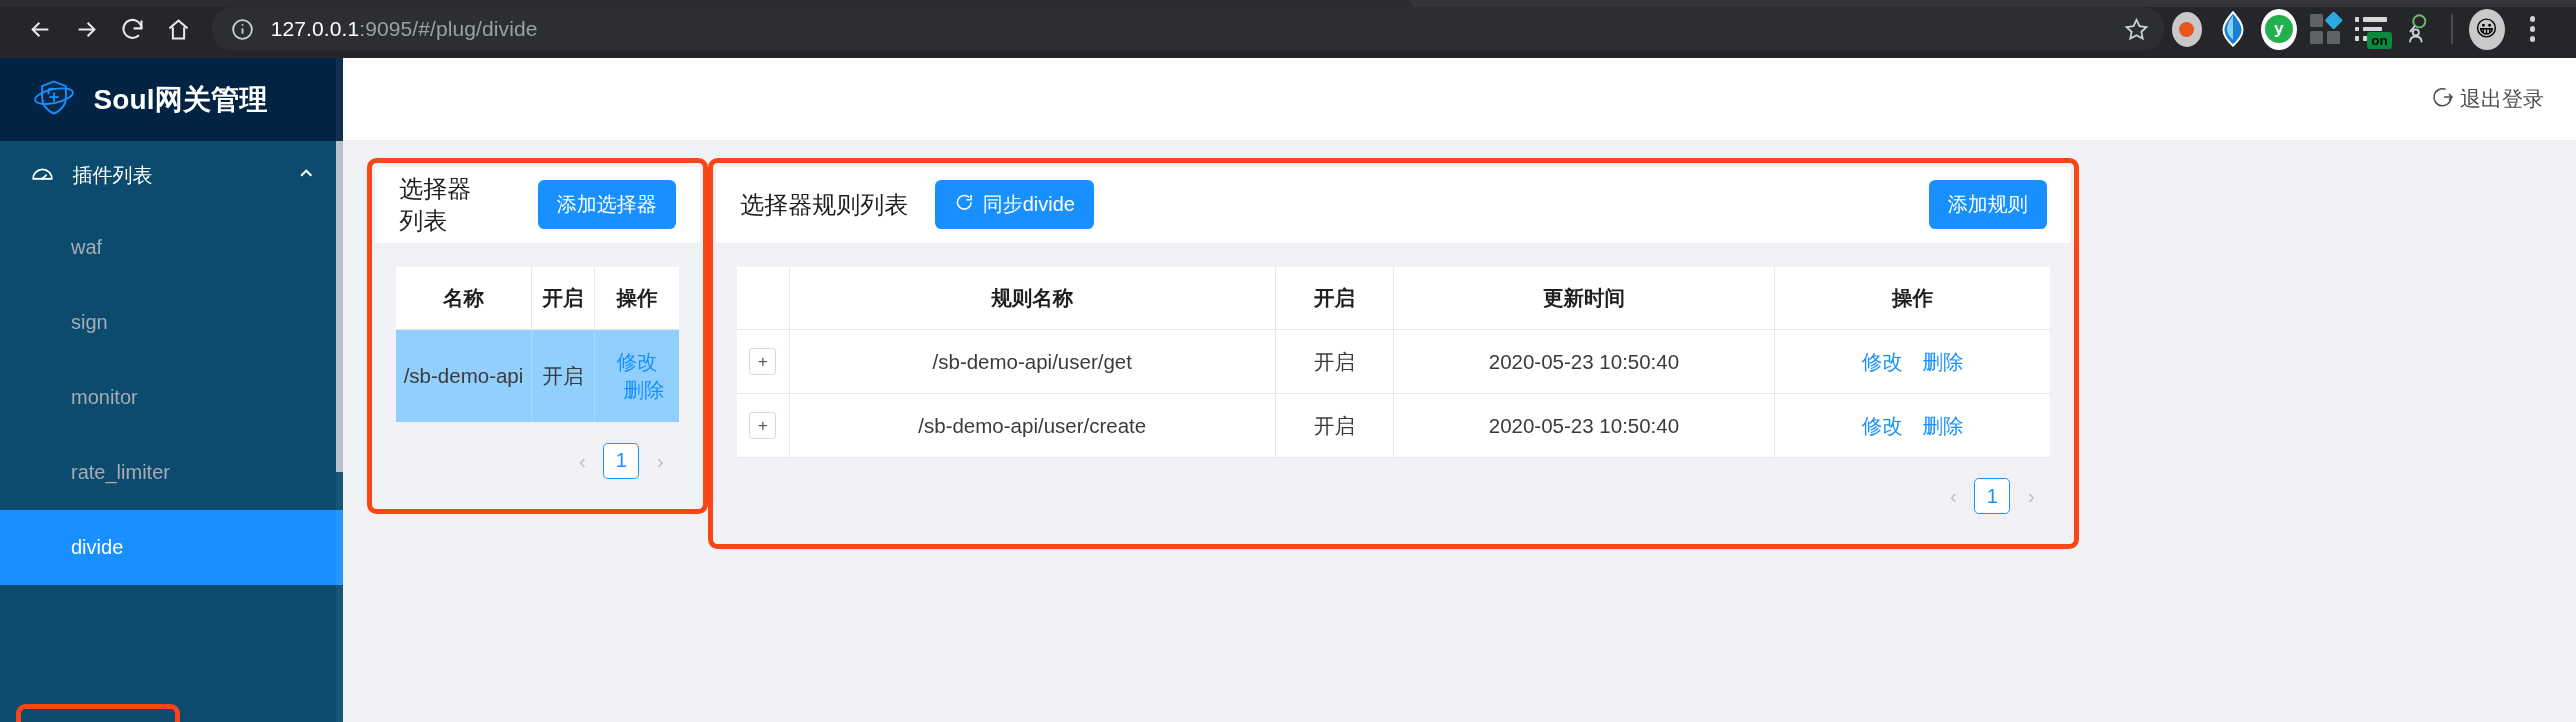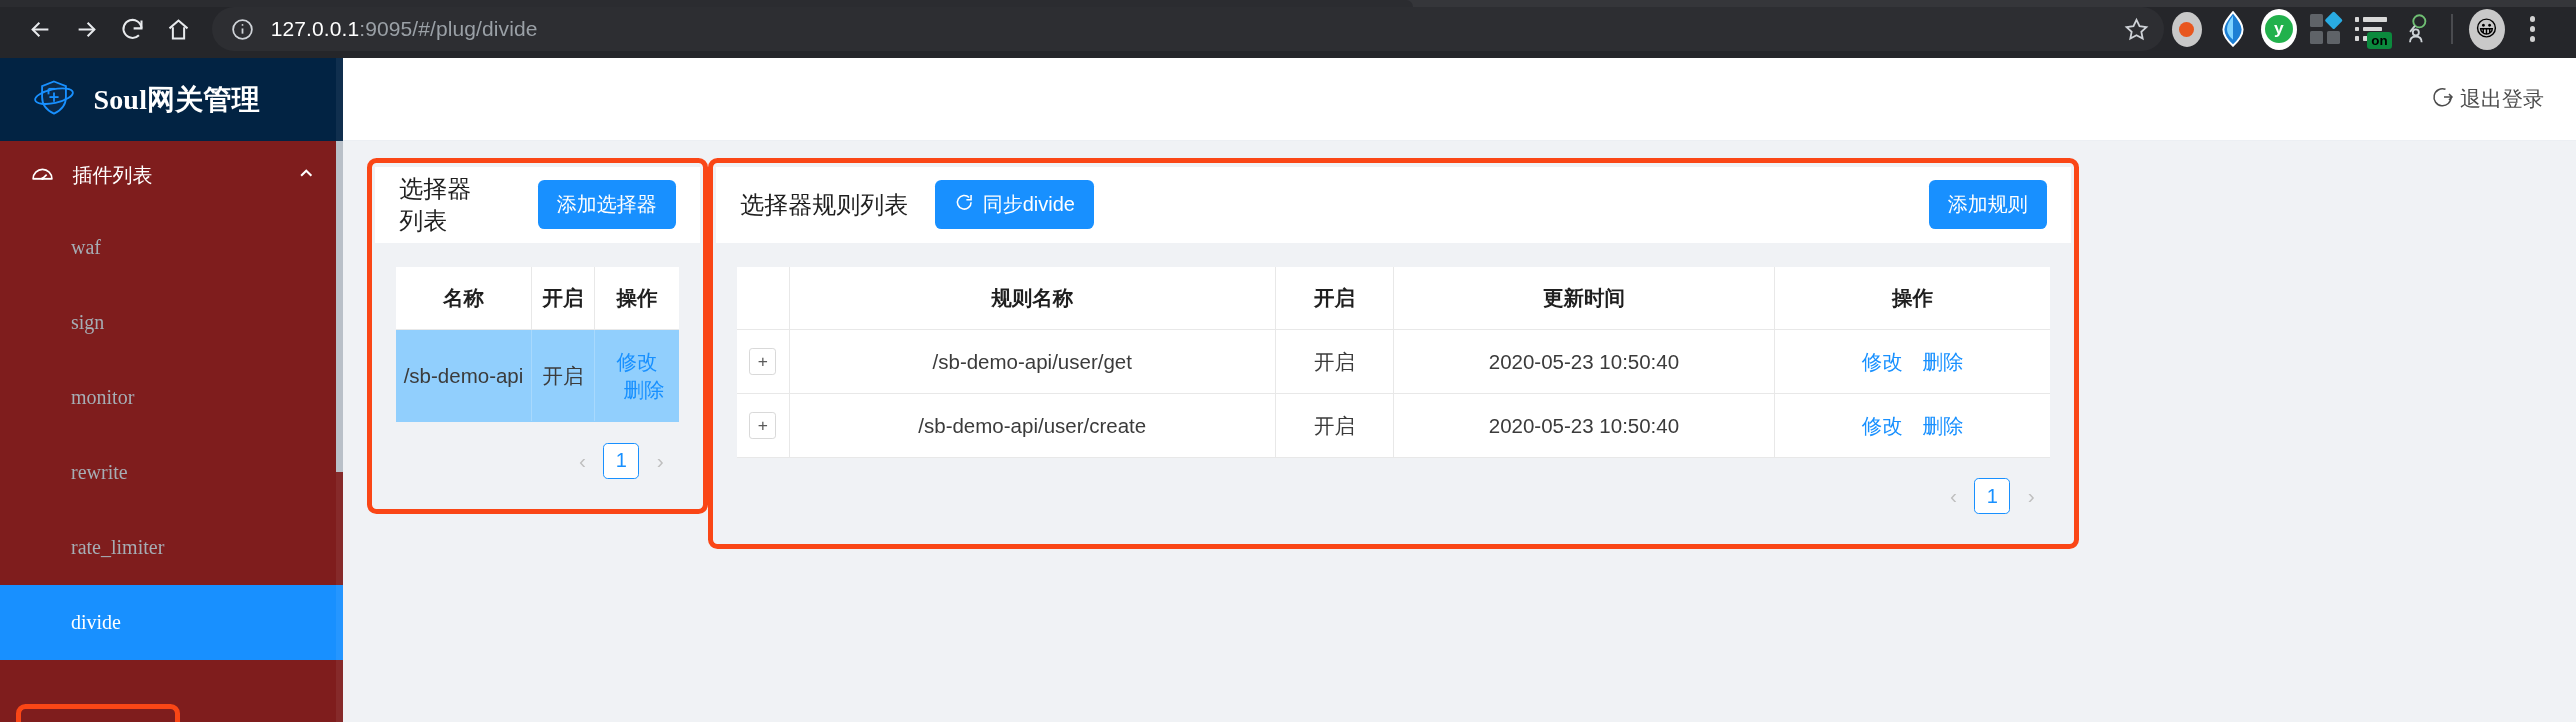--- a/index.html
+++ b/index.html
@@ -93,25 +93,24 @@
   }
   .kebab { display:flex; flex-direction:column; gap:4.7px; align-items:center; }
   .kebab span { width:5.5px; height:5.5px; border-radius:50%; background:#d0d0d0; display:block;}
 
   
   .app { display: flex; height: calc(723px - 58px); background: #f0f2f5; }
 
   
   .sidebar {
     width: 343px; flex: 0 0 343px;
-    background: #7f1d1d;
+    background: #0c4a6e;
     color: #ffffff;
     position: relative;
     overflow: hidden;
-    font-family: Liberation Serif, serif;
   }
   .brand {
     height: 83px;
     background: #022343;
     display: flex; align-items: center;
     padding-left: 32px;
     gap: 17.4px;
   }
   .brand-title {
     font-size: 28px; font-weight: bold; color: #ffffff;
@@ -385,23 +384,20 @@
     </div>
 
     <div class="submenu-item">
       <span>waf</span>
     </div>
     <div class="submenu-item">
       <span>sign</span>
     </div>
     <div class="submenu-item">
       <span>monitor</span>
-    </div>
-    <div class="submenu-item">
-      <span>rewrite</span>
     </div>
     <div class="submenu-item">
       <span>rate_limiter</span>
     </div>
     <div class="submenu-item active">
       <span>divide</span>
     </div>
 
     <div class="annot-sidebar"></div>
     <div class="sb-scroll">

